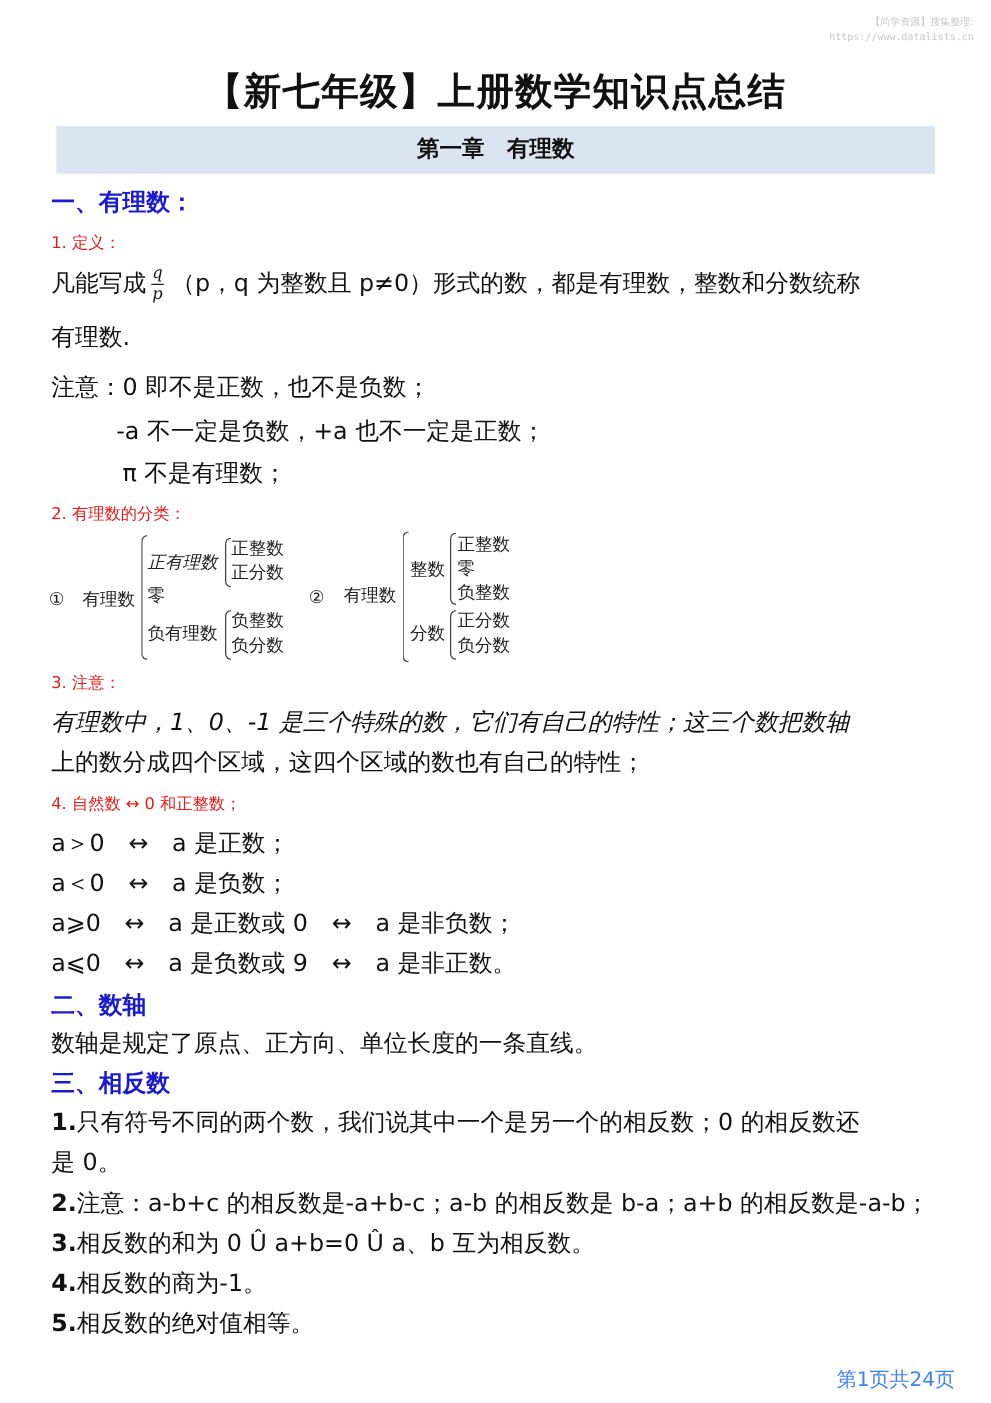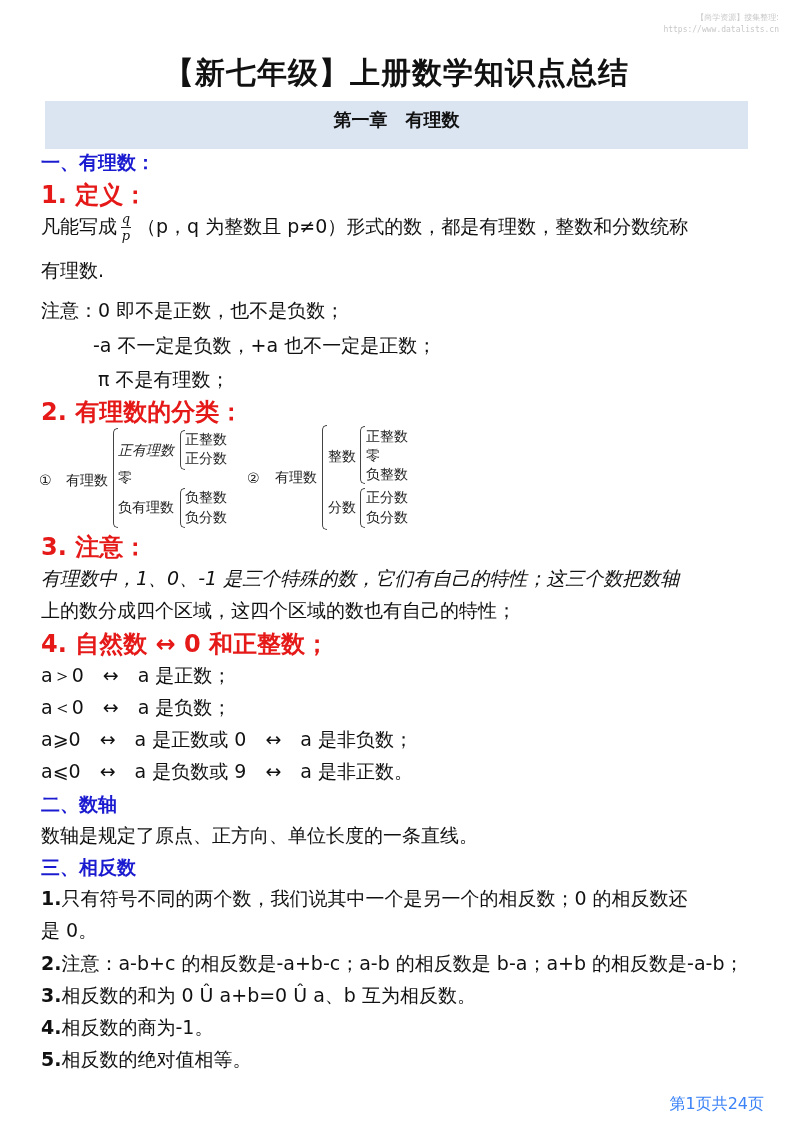--- a/index.html
+++ b/index.html
@@ -1,24 +1,24 @@
 <!DOCTYPE html>
 <html><head>
 <meta charset="utf-8">
 <style>
   * { margin: 0; padding: 0; box-sizing: border-box; }
   html, body { width: 793px; height: 1122px; background: #ffffff; overflow: hidden; }
   body { position: relative; font-family: "DejaVu Sans", "Liberation Sans", sans-serif; color: #111111; }
   .watermark { position: absolute; right: 14px; top: 12px; text-align: right; color: #c8c8c8; font-size: 8px; line-height: 12px; }
   .watermark .wm-url { font-family: "DejaVu Sans Mono", "Liberation Mono", monospace; font-size: 8px; }
   .doc-title { position: absolute; left: 0; width: 793px; top: 53px; text-align: center; font-size: 30px; font-weight: bold; color: #111; letter-spacing: 1px; }
-  .chapter-bar { position: absolute; left: 45px; top: 101px; width: 703px; height: 48px; background: #dbe5f1; text-align: center; font-size: 18px; font-weight: bold; line-height: 38px; }
+  .chapter-bar { position: absolute; left: 45px; top: 101px; width: 703px; height: 38px; background: #dbe5f1; text-align: center; font-size: 18px; font-weight: bold; line-height: 38px; }
   .line { position: absolute; left: 41px; white-space: nowrap; font-size: 19px; line-height: 24px; }
   .h-blue { color: #1a1ad0; font-weight: bold; font-size: 19px; }
-  .h-red { color: #e61919; font-weight: bold; font-size: 24px; }
+  .h-red { color: #e61919; font-weight: normal; font-size: 13px; }
   .bold { font-weight: bold; }
   .frac { display: inline-block; vertical-align: middle; text-align: center; font-family: "DejaVu Serif", "Liberation Serif", serif; font-style: italic; font-size: 13px; line-height: 14px; margin: 0 6px 0 4px; }
   .frac .num { display: block; }
   .frac .bar { display: block; border-top: 1px solid #222; width: 10px; margin: 1px auto; }
   .frac .den { display: block; }
   .tree { position: absolute; font-size: 14px; line-height: 20px; color: #222; }
   .tree span { position: absolute; white-space: nowrap; }
   .brace { position: absolute; border: 1px solid #444; border-right: none; border-radius: 6px 0 0 6px; width: 5px; }
   .page-num { position: absolute; right: 29px; top: 1094px; font-size: 16px; color: #3b82f6; }
 </style>

